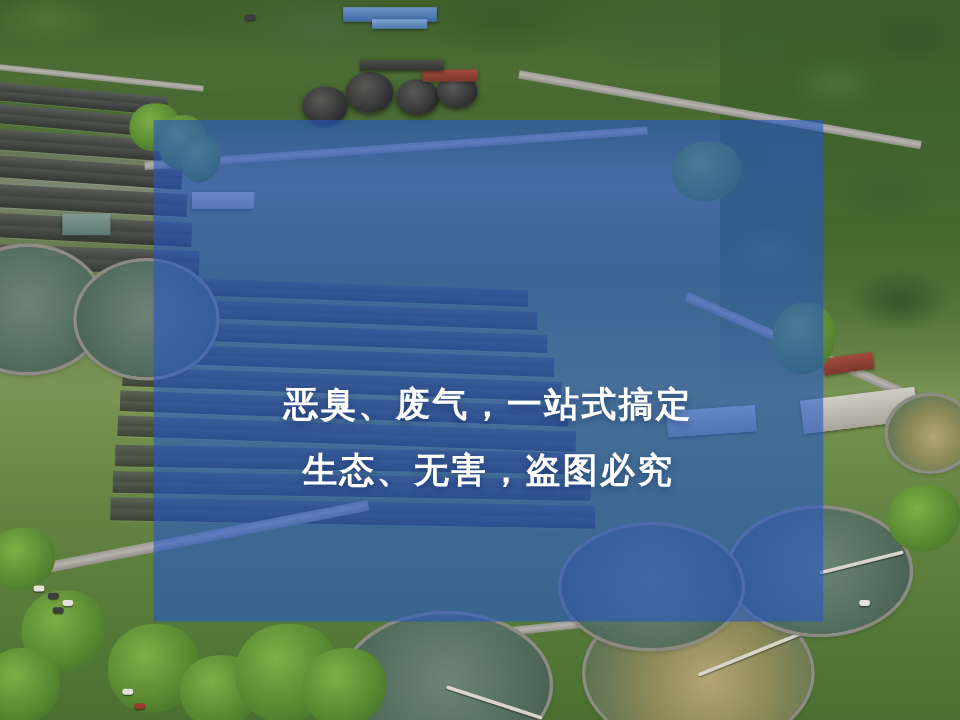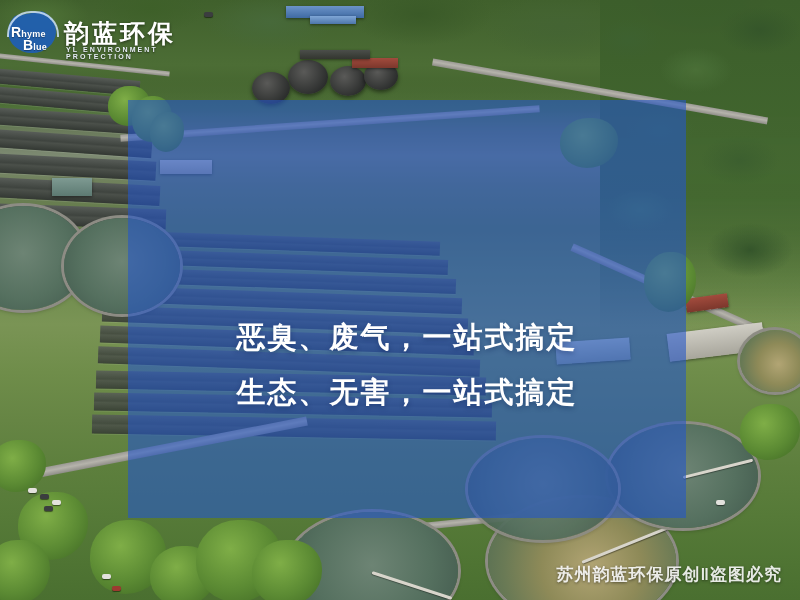--- a/index.html
+++ b/index.html
@@ -304,28 +304,17 @@
     <div class="car dark" style="left:44px; top:506px;"></div>
     <div class="car" style="left:102px; top:574px;"></div>
     <div class="car red" style="left:112px; top:586px;"></div>
     <div class="car" style="left:716px; top:500px;"></div>
     <div class="car dark" style="left:204px; top:12px;"></div>
   </div>
 
   <div class="overlay-panel"></div>
 
   <div class="subline one">恶臭、废气，一站式搞定</div>
-  <div class="subline two">生态、无害，一站式搞定</div>
-
-  <div class="logo">
-    <div class="logo-mark">
-      <div class="logo-leaf"></div>
-      <div class="logo-arc"></div>
-      <div class="logo-rhyme"><span class="cap">R</span><span>hyme</span></div>
-      <div class="logo-blue"><span class="cap">B</span><span>lue</span></div>
-    </div>
-    <div class="brand-cn">韵蓝环保</div>
-    <div class="brand-en">YL ENVIRONMENT PROTECTION</div>
-  </div>
-
-  <div class="watermark">苏州韵蓝环保原创‖盗图必究</div>
+  <div class="subline two">生态、无害，盗图必究</div>
+
+
 
 </div>
 
 </body></html>

